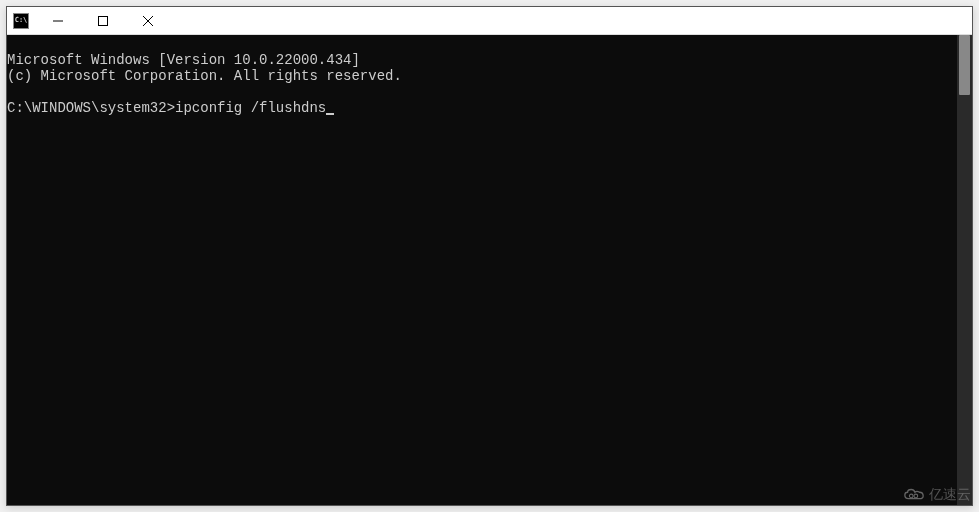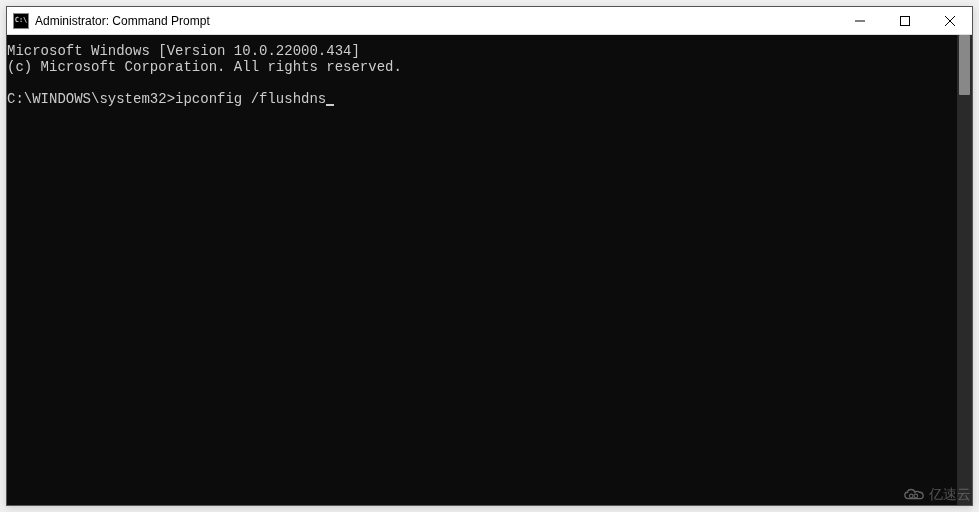--- a/index.html
+++ b/index.html
@@ -79,21 +79,21 @@
       background: #0c0c0c;
       position: relative;
     }
     .terminal {
       flex: 1;
       background: #0c0c0c;
       color: #cccccc;
       font-family: "Consolas", "Courier New", monospace;
       font-size: 14px;
       line-height: 16px;
-      padding: 8px 0 0 0;
+      padding: 17px 0 0 0;
       white-space: pre;
       overflow: hidden;
     }
     .scrollbar {
       width: 15px;
       background: #2a2a2a;
       position: relative;
     }
     .scrollbar-thumb {
       position: absolute;
@@ -128,21 +128,20 @@
       width: 22px;
       height: 16px;
     }
   </style>
 </head>
 <body>
 
 <div class="window">
   <div class="titlebar">
     <div class="app-icon">C:\</div>
-    <div class="title-text">Administrator: Command Prompt</div>
     <div class="win-controls">
       <div class="win-btn">
         <svg viewBox="0 0 10 10">
             <line x1="0" y1="5" x2="10" y2="5" stroke="#000" stroke-width="1"></line>
           </svg>
       </div>
       <div class="win-btn">
         <svg viewBox="0 0 10 10">
             <rect x="0.5" y="0.5" width="9" height="9" fill="none" stroke="#000" stroke-width="1"></rect>
           </svg>

